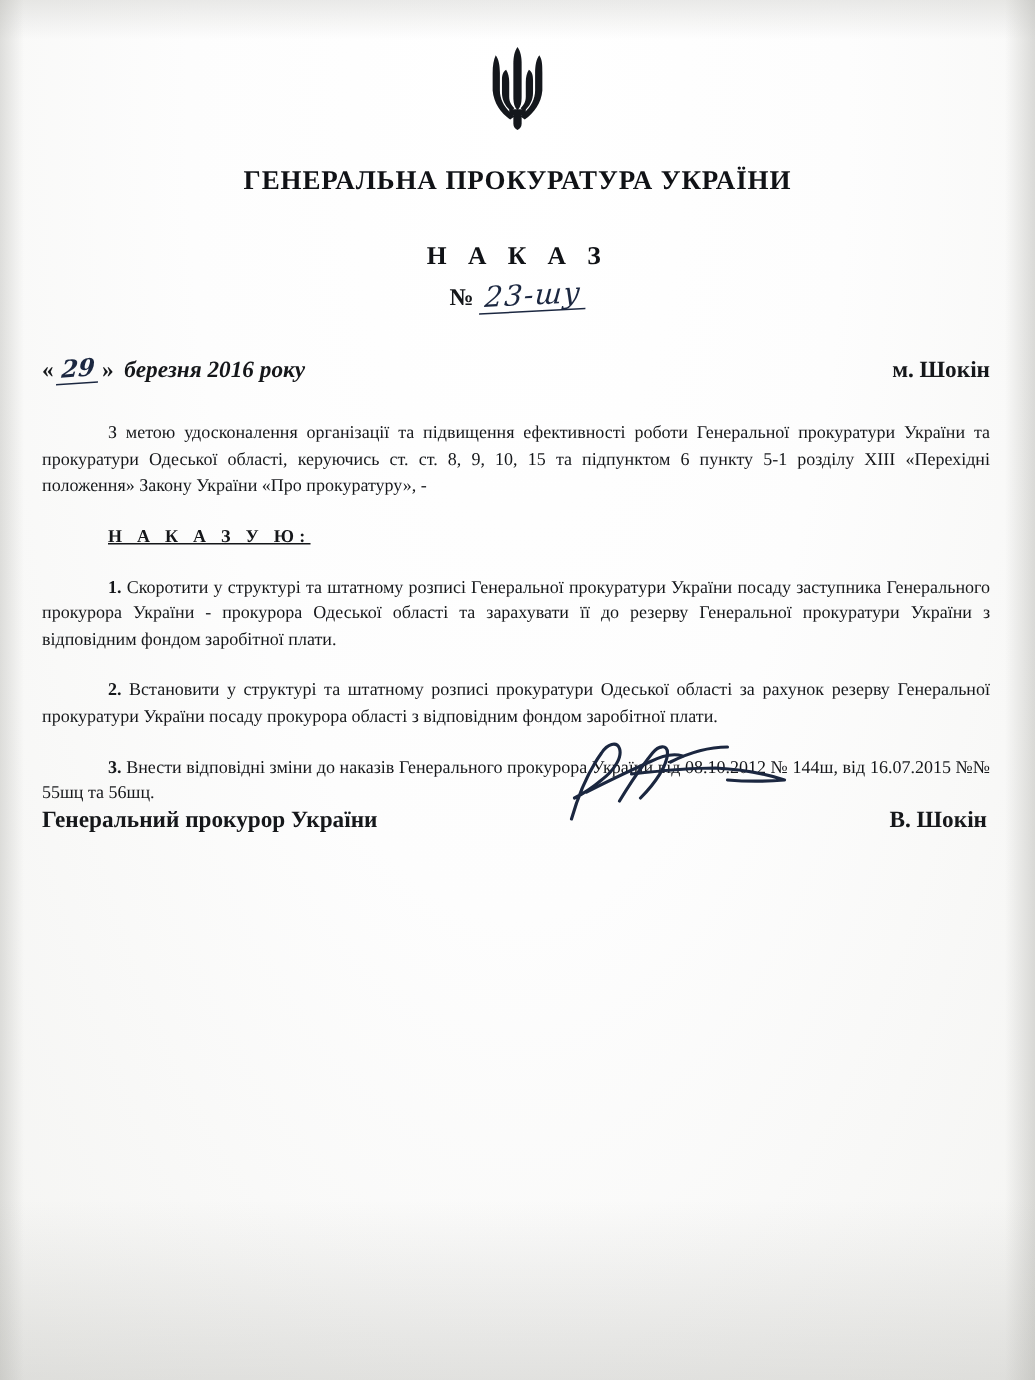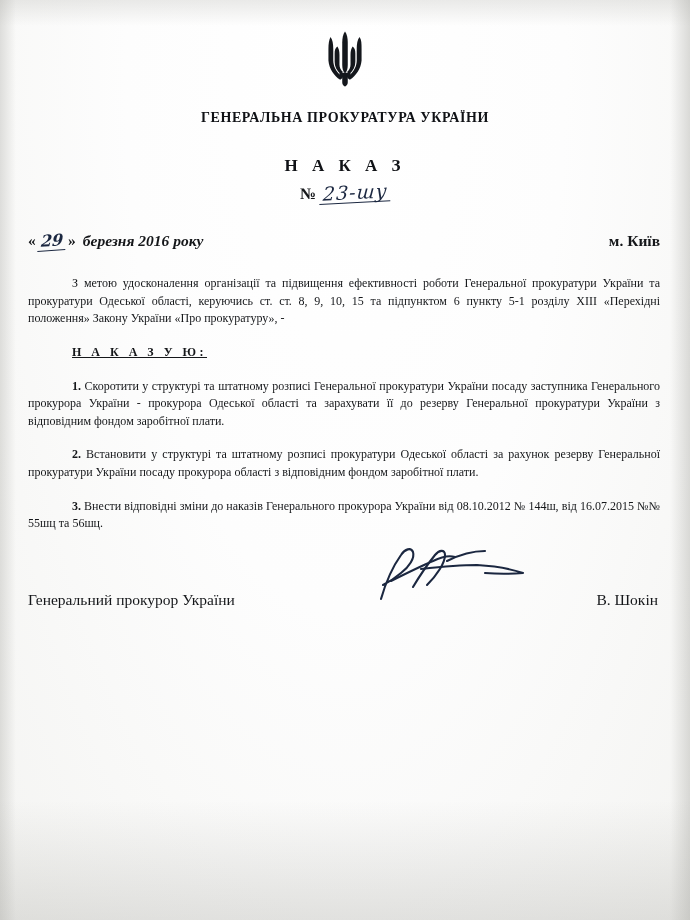--- a/index.html
+++ b/index.html
@@ -66,21 +66,21 @@
     padding-top: 30px;
   }
   .emblem {
     width: 42px;
     height: 58px;
   }
 
   
   .org-title {
     text-align: center;
-    font-size: 14px;
+    font-size: 18px;
     font-weight: bold;
     letter-spacing: 0.6px;
     margin-top: 22px;
     color: #101216;
   }
 
   
   .doc-type {
     text-align: center;
     font-size: 17px;
@@ -176,27 +176,26 @@
   .numbered {
     margin-top: 20px;
   }
   .num {
     font-weight: bold;
   }
 
   
   .sign-row {
     position: relative;
-    margin-top: 58px;
     display: flex;
     justify-content: space-between;
     align-items: flex-start;
     padding: 0 6px 0 2px;
     font-size: 15.5px;
-    font-weight: normal;
+    font-weight: bold;
   }
   .signature-mark {
     position: absolute;
     left: 335px;
     top: -50px;
     width: 190px;
     height: 66px;
     pointer-events: none;
   }
 
@@ -237,21 +236,21 @@
       <span class="handwritten">23-шу</span>
     </div>
 
     <div class="date-place-row">
       <span class="date-block">
         <span class="quote">«</span>
           <span class="hw-day">29</span>
           <span class="quote">»</span>
         <span class="date-rest">березня 2016 року</span>
       </span>
-      <span>м. Київ</span>
+      <span>м. Шокін</span>
     </div>
 
     <div class="body-block">
 
       <p class="para">З метою удосконалення організації та підвищення ефективності роботи Генеральної прокуратури України та прокуратури Одеської області, керуючись ст. ст. 8, 9, 10, 15 та підпунктом 6 пункту 5-1 розділу XIII «Перехідні положення» Закону України «Про прокуратуру», -</p>
 
       <p class="para order-word">Н А К А З У Ю:</p>
 
       <p class="para numbered">
         <span class="num">1.</span>

